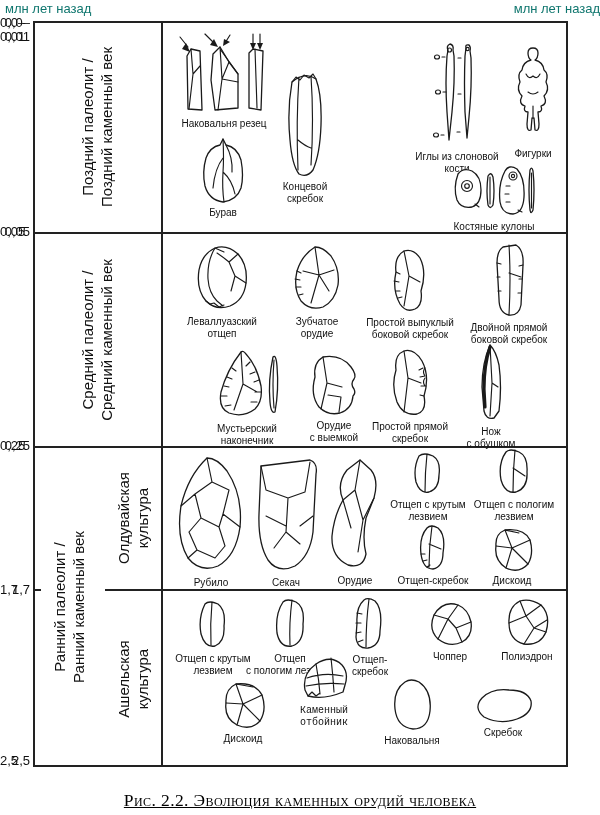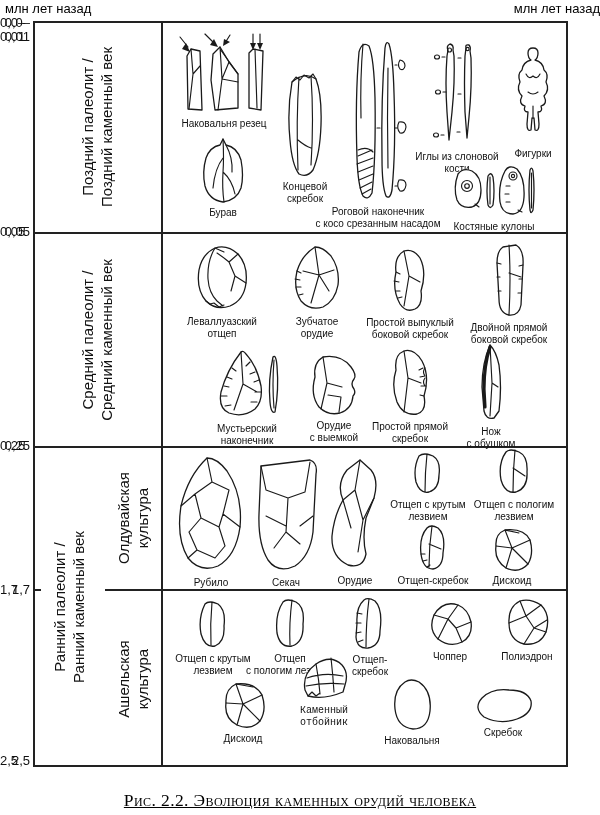--- a/index.html
+++ b/index.html
@@ -1,18 +1,18 @@
 <!DOCTYPE html>
 <html><head>
 <meta charset="utf-8">
 <style>
   html,body{margin:0;padding:0;background:#fff;}
   #stage{position:relative;width:600px;height:815px;background:#fff;
          font-family:"Liberation Sans",sans-serif;color:#111;overflow:hidden;}
-  .unit{position:absolute;font-size:13px;color:#000000;}
+  .unit{position:absolute;font-size:13px;color:#0f766e;}
   .tick{position:absolute;font-size:13px;color:#111;line-height:14px;}
   .tick.left{left:0;width:30px;text-align:right;}
   .tick.right{left:574;width:26px;text-align:left;}
   .box{position:absolute;left:33px;top:21px;width:535px;height:746px;border:2px solid #222;box-sizing:border-box;}
   .vline{position:absolute;top:21px;left:161px;width:1.5px;height:746px;background:#222;}
   .hline{position:absolute;background:#222;height:1.5px;}
   .era{position:absolute;transform:rotate(-90deg);text-align:center;
        font-size:15px;line-height:19px;white-space:pre-line;color:#111;}
   .fig{position:absolute;display:flex;flex-direction:column;align-items:center;}
   .fig svg{display:block;}
@@ -98,32 +98,20 @@
 
   <div class="fig" style="left:245px;top:70px;width:120px;">
     <svg width="45" height="108" viewBox="0 0 45 108">
       <path class="o" d="M9,12 Q4,40 7,70 Q9,95 16,104 Q24,108 30,100 Q37,84 38,55 Q39,25 33,9 Q22,1 9,12 Z"></path>
       <path d="M9,12 L13,7 L17,10 L21,5 L26,8 L30,4 L33,9 M16,7 Q13,50 15,100 M28,6 Q31,50 28,95 M15,70 Q22,76 28,78"></path>
     </svg>
     <div class="lbl">Концевой
 скребок</div>
   </div>
 
-  <div class="fig" style="left:293px;top:38px;width:170px;">
-    <svg width="58" height="165" viewBox="0 0 58 165">
-      <path class="o" d="M10,14 Q6,60 8,120 Q9,148 14,158 Q19,163 23,155 Q27,120 26,60 Q25,20 20,8 Q13,3 10,14 Z"></path>
-      <path d="M14,6 Q11,40 12,80 M9,112 Q18,108 24,114 M9,118 L23,112 M8,126 L24,120 M9,134 L24,128 M10,142 L24,136 M11,150 L23,144 M13,156 L22,151"></path>
-      <path class="o" d="M36,10 Q32,60 33,120 Q33,148 37,158 Q41,162 43,152 Q47,110 45,55 Q44,18 40,6 Q37,2 36,10 Z"></path>
-      <path d="M39,30 Q38,80 39,130"></path>
-      <path d="M51,22 Q48,27 51,31 Q55,33 56,28 Q56,23 51,22 Z M50,84 Q47,90 51,95 Q56,96 57,89 Q57,83 50,84 Z M50,142 Q47,148 51,153 Q56,154 57,147 Q57,141 50,142 Z"></path>
-      <path d="M46,27 L48,27 M46,90 L48,90 M46,148 L48,148 M28,90 L31,90"></path>
-    </svg>
-    <div class="lbl">Роговой наконечник
-с косо срезанным насадом</div>
-  </div>
 
   <div class="fig" style="left:377px;top:42px;width:160px;">
     <svg width="48" height="106" viewBox="0 0 48 106">
       <path class="o" d="M15,8 Q13,4 17,2 Q21,3 20,8 L21,14 Q22,40 19,70 L16,98 L14,70 Q12,40 14,14 Z"></path>
       <circle cx="16.5" cy="8" r="2"></circle>
       <path class="o" d="M33,6 Q32,2 36,3 Q38,5 37,9 L38,16 Q39,45 36,75 L34,96 L32,70 Q31,40 32,14 Z"></path>
       <circle cx="34.5" cy="7" r="1.6"></circle>
       <ellipse cx="4" cy="15" rx="2.5" ry="2"></ellipse>
         <ellipse cx="5" cy="50" rx="2.5" ry="2"></ellipse>
         <ellipse cx="3" cy="93" rx="2.5" ry="2"></ellipse>

